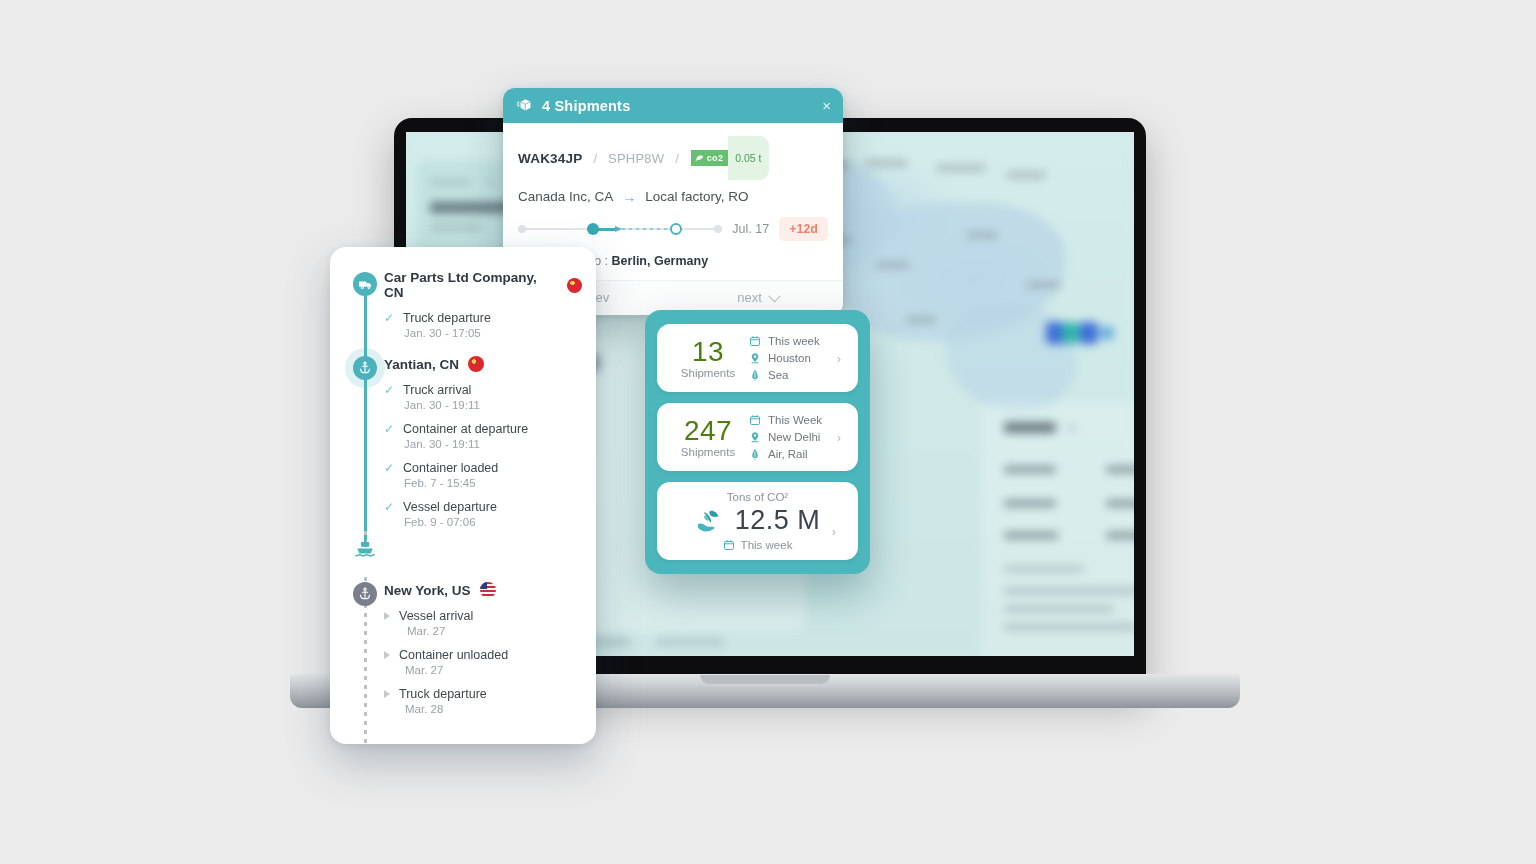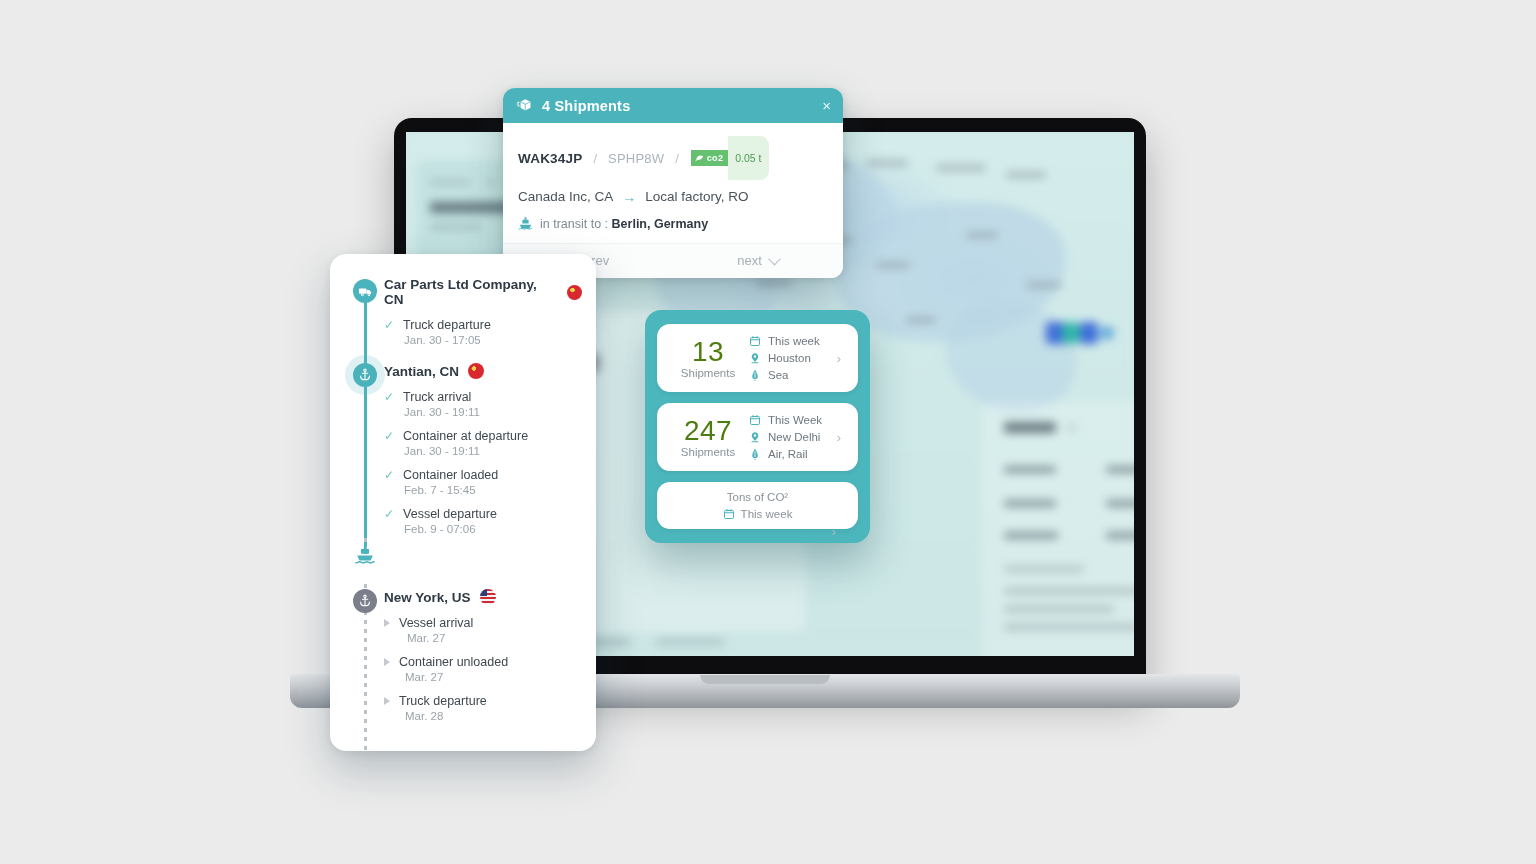--- a/index.html
+++ b/index.html
@@ -151,21 +151,21 @@
 
   .qa-card.co2 { flex-direction:column; padding:9px 10px 9px; }
   .qa-co2-title { font-size:11.5px; color:#8a939b; margin-bottom:2px; }
   .qa-co2-mid { display:flex; align-items:center; gap:10px; width:100%; justify-content:center; }
   .qa-co2-val { font-size:27px; color:#3b444d; letter-spacing:.5px; }
   .qa-co2-arrow { position:absolute; right:22px; color:#b4bcc2; font-size:13px; }
   .qa-co2-foot { display:flex; align-items:center; gap:6px; font-size:11.5px; color:#8a939b; margin-top:3px; }
 
   
   .tl {
-    position:absolute; left:330px; top:254px; width:266px; height:497px;
+    position:absolute; left:330px; top:247px; width:266px; height:497px;
     background:#fff; border-radius:16px; overflow:hidden;
     box-shadow: 0 18px 44px rgba(25,55,70,0.26), 0 2px 10px rgba(0,0,0,0.08);
   }
   .tl-inner { position:relative; padding: 14px 14px 10px 12px; height:100%; }
 
   .tl-rail { position:absolute; left:34px; top:34px; width:2.5px; background:#4bb3bb; }
   .tl-rail.dotted {
     background-image: linear-gradient(180deg,#b9c2c8 45%, transparent 45%);
     background-size: 2.5px 9px; background-color:transparent; width:2.5px;
   }
@@ -316,20 +316,34 @@
           <span class="co2-right">0.05 t</span>
         </span>
       </div>
 
       <div class="route-row">
         <span class="route-txt">Canada Inc, CA</span>
         <span class="route-arrow">→</span>
         <span class="route-txt">Local factory, RO</span>
       </div>
 
+      <div class="prog-row">
+        <span class="prog-track">
+          <span class="prog-line"></span>
+          <span class="prog-filled"></span>
+          <span class="prog-dash"></span>
+          <span class="pnode start"></span>
+          <span class="pnode cur"></span>
+          <span class="ptri"></span>
+          <span class="pnode ring"></span>
+          <span class="pnode end"></span>
+        </span>
+        <span class="prog-date">Jul. 17</span>
+        <span class="prog-delay">+12d</span>
+      </div>
 
       <div class="transit-row">
         <span>
           <svg width="15" height="15" viewBox="0 0 24 24">
             <rect x="10.5" y="2" width="3" height="4" fill="#4bb3bb"></rect>
             <rect x="7" y="6" width="10" height="6" rx="1" fill="#4bb3bb"></rect>
             <path d="M3 14h18l-2.5 6H5.5z" fill="#4bb3bb"></path>
             <path d="M2 21c2 0 2-1.2 4-1.2s2 1.2 4 1.2 2-1.2 4-1.2 2 1.2 4 1.2 2-1.2 4-1.2" stroke="#4bb3bb" stroke-width="1.5" fill="none" stroke-linecap="round"></path>
           </svg>
         </span>
@@ -426,20 +440,31 @@
             </svg>
           </span>
           <span>Air, Rail</span>
         </div>
       </div>
       <div class="qa-arrow">›</div>
     </div>
 
     <div class="qa-card co2" style="position:relative;">
       <div class="qa-co2-title">Tons of CO²</div>
+      <div class="qa-co2-mid">
+        <span>
+          <svg width="30" height="26" viewBox="0 0 32 28">
+            <path d="M17 3c4 0 7 2.5 8 6-4.5 1.5-8 .5-9.5-2.5C14.8 4.8 15.5 3.2 17 3z" fill="#2f9aa4"></path>
+            <path d="M12 7.5c2.8.8 4.4 3 4.2 5.8-3.4.6-5.8-.8-6.4-3.2-.4-1.6.6-2.8 2.2-2.6z" fill="#5cc2c2"></path>
+            <path d="M16.5 14.5c-.5-4-2.5-7-6-9" stroke="#2f9aa4" stroke-width="1.6" fill="none" stroke-linecap="round"></path>
+            <path d="M3 17.5c2.8-1.4 5.2-.6 7.6 1.2 1.3 1 2.3 1.5 4 1.5h4.8c1.2 0 1.9 1.4.8 2.2-2.4 1.8-5.4 2.8-8.6 2.8-3.6 0-6.4-1.6-8.6-4.2" fill="#4bb3bb"></path>
+          </svg>
+        </span>
+        <span class="qa-co2-val">12.5 M</span>
+      </div>
       <div class="qa-co2-foot">
         <span>
           <svg width="12" height="12" viewBox="0 0 24 24">
             <rect x="3" y="5" width="18" height="16" rx="2.5" fill="none" stroke="#4bb3bb" stroke-width="2"></rect>
             <path d="M3 9.5h18" stroke="#4bb3bb" stroke-width="2"></path>
             <path d="M8 3v3M16 3v3" stroke="#4bb3bb" stroke-width="2" stroke-linecap="round"></path>
           </svg>
         </span>
         <span>This week</span>
       </div>

